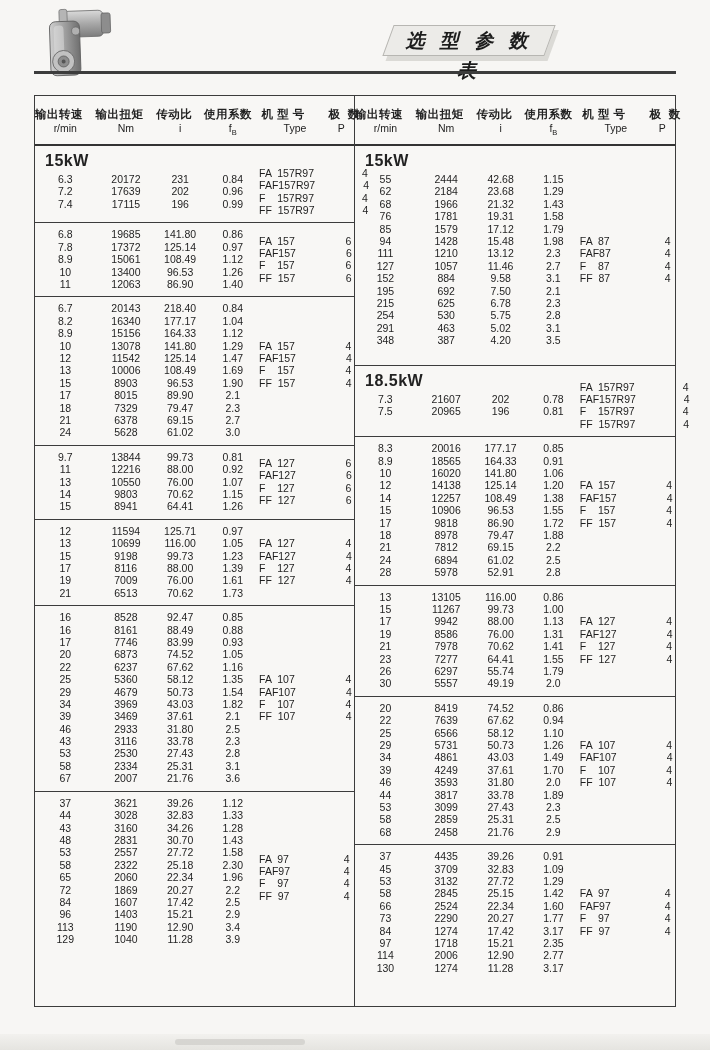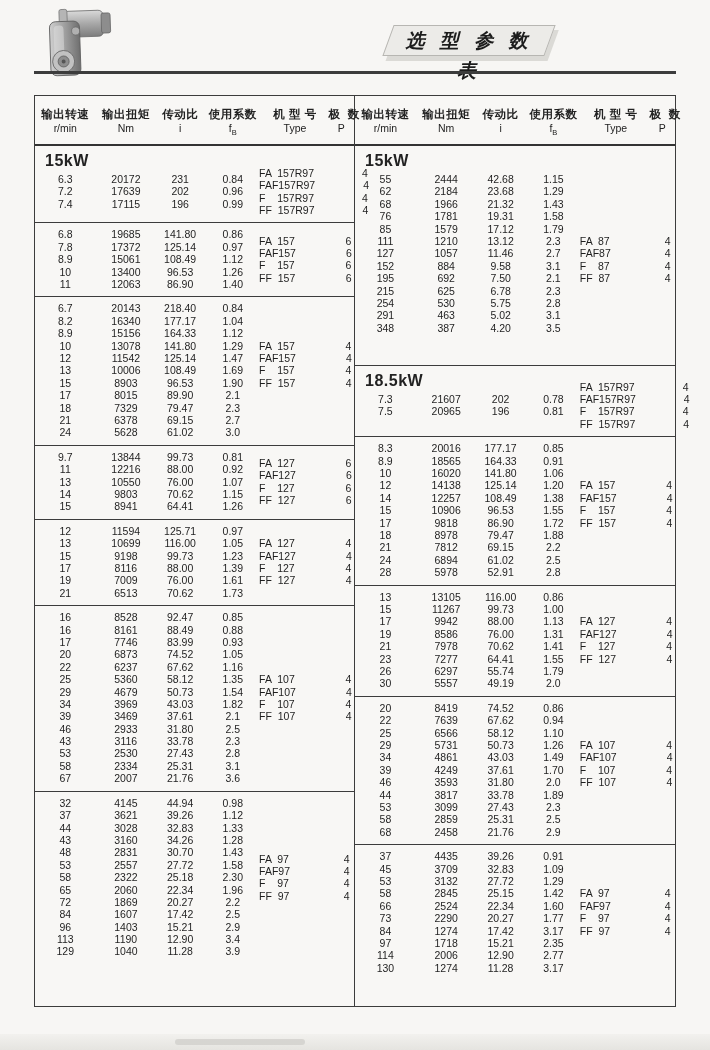--- a/index.html
+++ b/index.html
@@ -41,21 +41,21 @@
     display:flex; align-items:stretch;
     background:#f8f7f5;
   }
   .tcol { width:50%; display:flex; flex-direction:column; }
   .tcol.left { border-right:1.6px solid #3c3c3c; }
   .thead {
     height:50px; border-bottom:2.6px solid #333;
     display:grid; grid-template-columns:19% 19% 15% 18% 21% 8%;
     align-content:center; row-gap:3px; padding-top:4px;
   }
-  .hzh { font-size:11.5px; font-weight:bold; text-align:center; white-space:pre; letter-spacing:0.5px; }
+  .hzh { font-size:11.5px; font-weight:bold; white-space:pre; letter-spacing:0.5px; }
   .hunit { font-size:10.5px; text-align:center; }
   .hunit sub { font-size:7.5px; }
   .section { position:relative; padding:5px 0 6px; }
   .section + .section { border-top:1.6px solid #3c3c3c; }
   .section:last-child { flex:1; }
   .power-label {
     font-weight:bold; font-size:16px; line-height:20px; height:22px;
     padding-left:10px; letter-spacing:0.5px;
   }
   .rows { position:relative; }
@@ -580,27 +580,20 @@
               <div class="trow">
                 <span class="tname">FF  107</span>
                 <span class="tpole">4</span>
               </div>
             </div>
           </div>
         </div>
         <div class="section">
           <div class="rows" style="min-height: 161.2px;">
             <div class="drow">
-              <span class="cell">32</span>
-              <span class="cell">4145</span>
-              <span class="cell">44.94</span>
-              <span class="cell">0.98</span>
-              <span class="cell"></span>
-            </div>
-            <div class="drow">
               <span class="cell">37</span>
               <span class="cell">3621</span>
               <span class="cell">39.26</span>
               <span class="cell">1.12</span>
               <span class="cell"></span>
             </div>
             <div class="drow">
               <span class="cell">44</span>
               <span class="cell">3028</span>
               <span class="cell">32.83</span>
@@ -757,20 +750,27 @@
               <span class="cell">1781</span>
               <span class="cell">19.31</span>
               <span class="cell">1.58</span>
               <span class="cell"></span>
             </div>
             <div class="drow">
               <span class="cell">85</span>
               <span class="cell">1579</span>
               <span class="cell">17.12</span>
               <span class="cell">1.79</span>
+              <span class="cell"></span>
+            </div>
+            <div class="drow">
+              <span class="cell">94</span>
+              <span class="cell">1428</span>
+              <span class="cell">15.48</span>
+              <span class="cell">1.98</span>
               <span class="cell"></span>
             </div>
             <div class="drow">
               <span class="cell">111</span>
               <span class="cell">1210</span>
               <span class="cell">13.12</span>
               <span class="cell">2.3</span>
               <span class="cell"></span>
             </div>
             <div class="drow">

